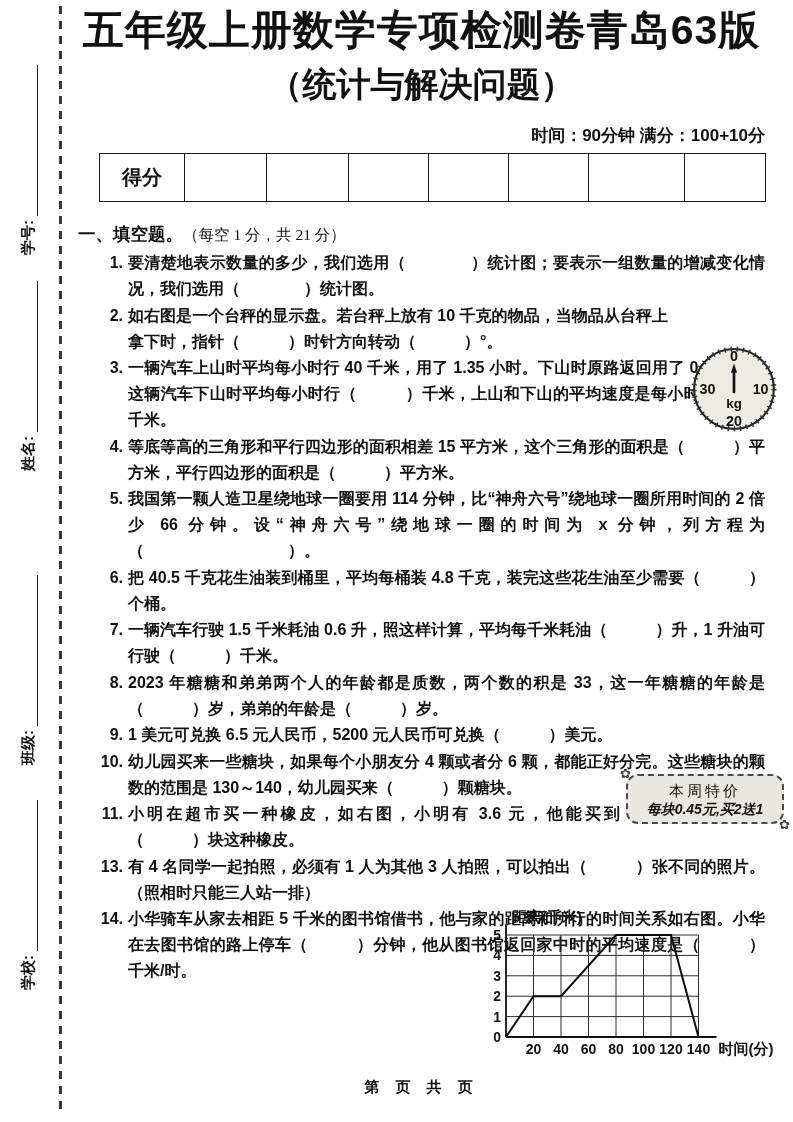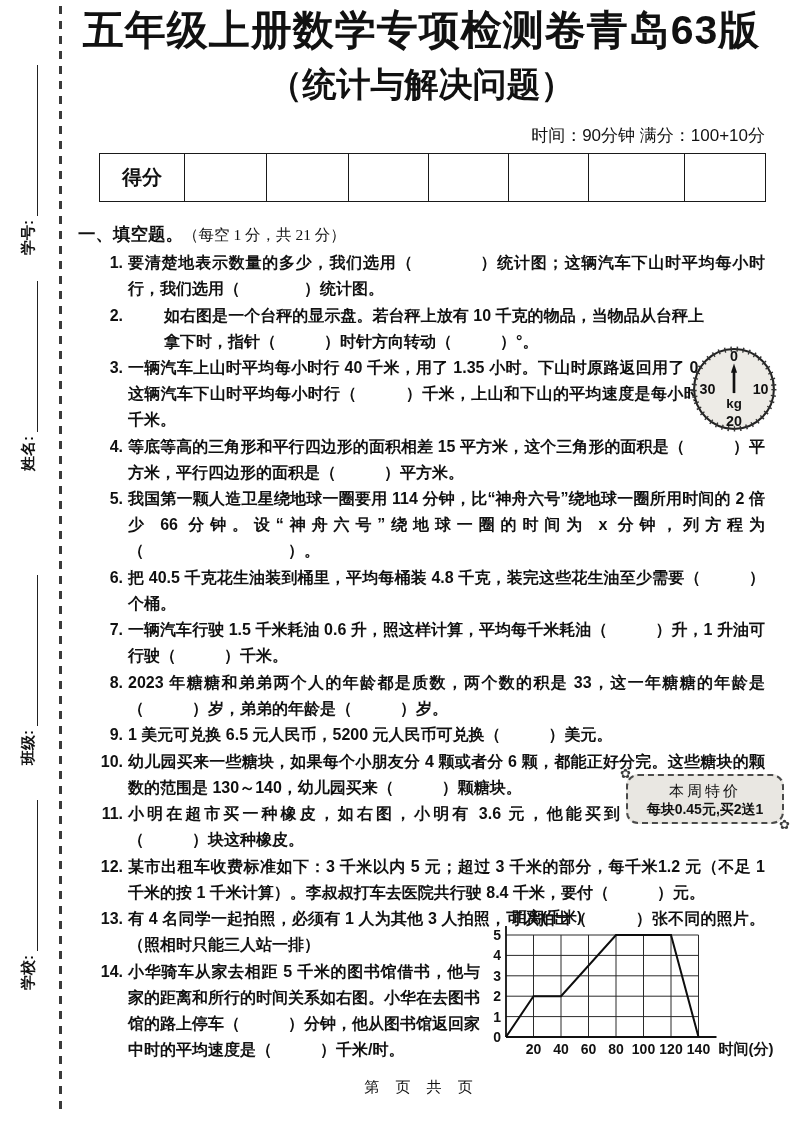--- a/index.html
+++ b/index.html
@@ -13,54 +13,54 @@
     display:flex; align-items:flex-end; transform:rotate(-90deg); }
   .side-field .lbl { font-size:15px; font-weight:700; white-space:nowrap; padding-right:4px; }
   .side-field .blank { flex:1; border-bottom:1.6px solid #222; height:18px; }
   .sf-1 { top:149px; } .sf-2 { top:365px; } .sf-3 { top:659px; } .sf-4 { top:884px; }
 
   
   .main { position:absolute; left:78px; right:28px; top:0; }
   .title { font-size:41px; line-height:60px; font-weight:900;
     text-align:center; letter-spacing:1px; white-space:nowrap; }
   .subtitle { margin-top:0; font-size:34px; line-height:48px; font-weight:900; text-align:center; }
-  .info { margin-top:16px; margin-bottom:6px; font-size:17px; font-weight:400; text-align:right; }
+  .info { margin-top:16px; margin-bottom:6px; font-size:17px; font-weight:700; text-align:right; }
 
   table.score { border-collapse:collapse; table-layout:fixed; width:666px; margin-left:21px; }
   table.score th, table.score td { border:1.8px solid #1a1a1a; text-align:center;
     font-size:20px; font-weight:700; padding:0; }
   table.score tr.r1 { height:45px; } table.score tr.r2 { height:48px;margin-top:16px; }
   table.score td.score-cell { background:#fff; }
 
   .section-heading { margin-top:20px; font-size:17.5px; line-height:24px; }
   .section-heading .hd { font-weight:800; }
   .section-heading .note { font-size:15.5px; font-weight:400; font-family:"Liberation Serif","DejaVu Serif",serif; }
 
   .questions { margin-left:21px; margin-top:3px; }
   .q { display:flex; align-items:flex-start; margin-bottom:0.5px; }
   .qnum { width:24px; flex:none; text-align:right; margin-right:5px;
     font-size:16px; font-weight:800; line-height:26px; }
   .qtext { flex:1; font-size:16px; font-weight:600; line-height:26px; text-align:justify; }
-  .questions .q:nth-of-type(2)  .qtext { max-width:540px;margin-left:36px; }
+  .questions .q:nth-of-type(2)  .qtext { max-width:540px; }
   .questions .q:nth-of-type(11) .qtext { max-width:492px; }
   .questions .q:nth-of-type(14) .qtext { max-width:352px; }
 
   .footer { position:absolute; left:78px; right:28px; top:1078px; text-align:center;
-    font-size:15px; font-weight:400; letter-spacing:6px; }
+    font-size:15px; font-weight:700; letter-spacing:6px; }
 
   
   .dial { position:absolute; left:690px; top:345px; width:88px; height:88px; }
   .dial text { font-size:14px; font-weight:700; fill:#111; }
   .dial text.unit { font-size:13px; }
 
   .price-tag { position:absolute; left:626px; top:774px; width:158px; height:50px;
     border:2px dashed #4a4a4a; border-radius:12px; background:#e9e7e2;
     display:flex; flex-direction:column; align-items:center; justify-content:center; }
   .price-tag .l1 { font-size:15px; font-weight:400; letter-spacing:3px; line-height:19px;text-align:center; }
-  .price-tag .l2 { font-size:14px; font-weight:700; line-height:18px; white-space:nowrap; }
+  .price-tag .l2 { font-size:14px; font-weight:700; line-height:18px; white-space:nowrap;font-style:italic; }
   .tag-deco { position:absolute; font-size:13px; color:#3d3d3d; line-height:13px; }
   .deco-tl { left:-8px; top:-9px; } .deco-br { right:-8px; bottom:-9px; }
 
   .chart { position:absolute; left:490px; top:903px; width:300px; height:168px; }
   .chart svg { width:100%; height:100%; }
   .chart text.tick { font-size:14px; font-weight:700; fill:#111; }
   .chart text.axlabel { font-size:15px; font-weight:700; fill:#111; }
 </style>
 </head>
 <body>
@@ -116,21 +116,21 @@
       </table>
 
     <div class="section-heading">
       <span class="hd">一、填空题。</span><span class="note">（每空 1 分，共 21 分）</span>
     </div>
 
     <div class="questions">
 
         <div class="q">
           <span class="qnum">1.</span>
-          <span class="qtext">要清楚地表示数量的多少，我们选用（　　　　）统计图；这辆汽车下山时平均每小时行，我们选用（　　　　）统计图。</span>
+          <span class="qtext">要清楚地表示数量的多少，我们选用（　　　　）统计图；要表示一组数量的增减变化情况，我们选用（　　　　）统计图。</span>
         </div>
 
         <div class="q">
           <span class="qnum">2.</span>
           <span class="qtext">如右图是一个台秤的显示盘。若台秤上放有 10 千克的物品，当物品从台秤上拿下时，指针（　　　）时针方向转动（　　　）°。</span>
         </div>
 
         <div class="q">
           <span class="qnum">3.</span>
           <span class="qtext">一辆汽车上山时平均每小时行 40 千米，用了 1.35 小时。下山时原路返回用了 0.9 小时。这辆汽车下山时平均每小时行（　　　）千米，上山和下山的平均速度是每小时（　　）千米。</span>
@@ -169,24 +169,20 @@
         <div class="q">
           <span class="qnum">10.</span>
           <span class="qtext">幼儿园买来一些糖块，如果每个小朋友分 4 颗或者分 6 颗，都能正好分完。这些糖块的颗数的范围是 130～140，幼儿园买来（　　　）颗糖块。</span>
         </div>
 
         <div class="q">
           <span class="qnum">11.</span>
           <span class="qtext">小明在超市买一种橡皮，如右图，小明有 3.6 元，他能买到（　　　）块这种橡皮。</span>
         </div>
 
-        <div class="q">
-          <span class="qnum">12.</span>
-          <span class="qtext">某市出租车收费标准如下：3 千米以内 5 元；超过 3 千米的部分，每千米1.2 元（不足 1 千米的按 1 千米计算）。李叔叔打车去医院共行驶 8.4 千米，要付（　　　）元。</span>
-        </div>
 
         <div class="q">
           <span class="qnum">13.</span>
           <span class="qtext">有 4 名同学一起拍照，必须有 1 人为其他 3 人拍照，可以拍出（　　　）张不同的照片。（照相时只能三人站一排）</span>
         </div>
 
         <div class="q">
           <span class="qnum">14.</span>
           <span class="qtext">小华骑车从家去相距 5 千米的图书馆借书，他与家的距离和所行的时间关系如右图。小华在去图书馆的路上停车（　　　）分钟，他从图书馆返回家中时的平均速度是（　　　）千米/时。</span>
         </div>

